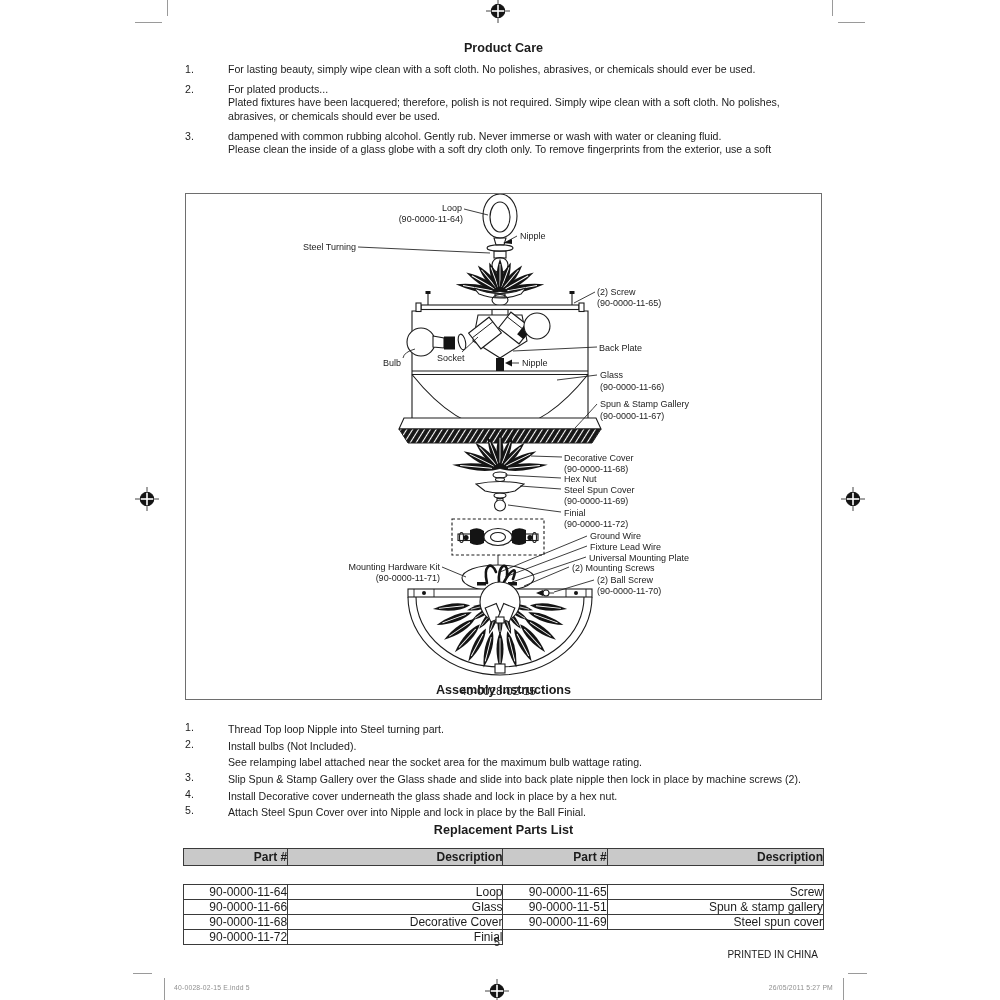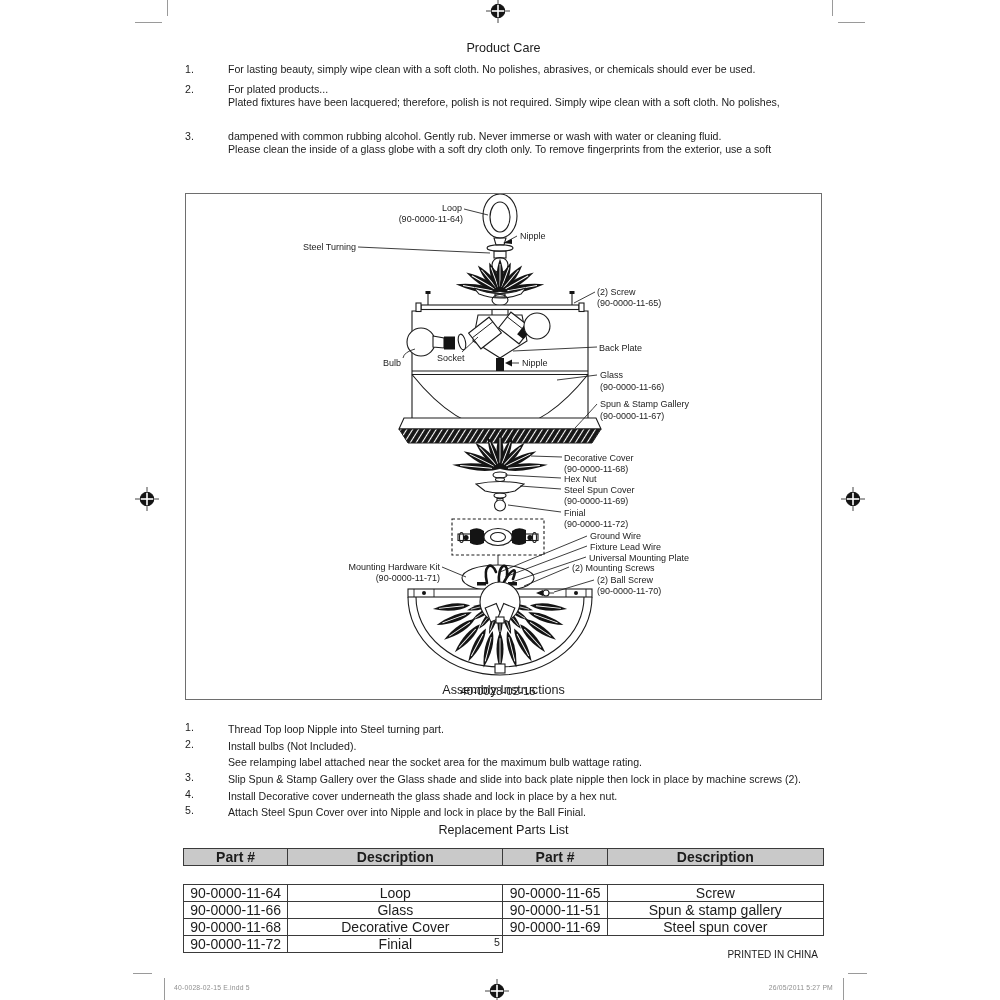--- a/index.html
+++ b/index.html
@@ -1,37 +1,37 @@
 <!DOCTYPE html>
 <html><head>
 <meta charset="utf-8">
 <style>
   html,body{margin:0;padding:0;}
   body{width:1000px;height:1000px;background:#fff;overflow:hidden;position:relative;
        font-family:"Liberation Sans","DejaVu Sans",sans-serif;color:#1c1c1c;}
   .abs{position:absolute;}
-  .heading{font-weight:normal;font-size:12.6px;text-align:center;width:637px;left:185px;}
+  .heading{font-weight:bold;font-size:12.6px;text-align:center;width:637px;left:185px;}
   .li{position:absolute;left:185px;width:650px;display:flex;font-size:10.6px;}
   .li .num{width:12px;flex:none;}
   .li .lines div{line-height:13.4px;padding-left:31px;}
   .asm .lines div{line-height:16.4px;}
   .asm{font-size:10.6px;}
   
   .diagram-box{left:185px;top:193px;width:637px;height:507px;border:1px solid #6e6e6e;box-sizing:border-box;}
   svg .ln{stroke:#1c1c1c;fill:none;stroke-width:1.1;}
   svg .thin{stroke:#1c1c1c;fill:none;stroke-width:0.9;}
   svg .wh{fill:#fff;stroke:#1c1c1c;stroke-width:1.1;}
   svg .pet{fill:#141414;}
   svg .ld{stroke:#1c1c1c;stroke-width:0.85;fill:none;}
   svg .wire{stroke:#141414;stroke-width:2.6;fill:none;stroke-linecap:round;}
   svg text{font-family:"Liberation Sans","DejaVu Sans",sans-serif;font-size:9px;fill:#1c1c1c;}
   svg text.cap{font-size:11.5px;}
   
   .pt{border-collapse:collapse;table-layout:fixed;width:641px;}
-  .pt th,.pt td{border:1px solid #3a3a3a;font-size:14px;text-align:center;padding:0;overflow:hidden;white-space:nowrap;}
+  .pt th,.pt td{border:1px solid #3a3a3a;font-size:12px;text-align:right;padding:0;overflow:hidden;white-space:nowrap;}
   .pt th{background:#c9c9c9;height:16px;font-weight:bold;}
   .pt td{height:12.6px;}
   .pt td.nb{border:none;background:transparent;}
   .footer-small{font-size:6.8px;color:#8f8f8f;letter-spacing:0.2px;}
   .cropmark{background:#9a9a9a;}
 </style>
 </head>
 <body>
 
 <div class="abs cropmark" style="left:167px;top:0;width:1px;height:16px;"></div>
@@ -82,20 +82,21 @@
   <span class="num">1.</span>
   <div class="lines">
       <div>For lasting beauty, simply wipe clean with a soft cloth. No polishes, abrasives, or chemicals should ever be used.</div>
     </div>
 </div>
 <div class="li" style="top:83px;">
   <span class="num">2.</span>
   <div class="lines">
     <div>For plated products...</div>
     <div>Plated fixtures have been lacquered; therefore, polish is not required. Simply wipe clean with a soft cloth. No polishes,</div>
+    <div>abrasives, or chemicals should ever be used.</div>
   </div>
 </div>
 <div class="li" style="top:130px;">
   <span class="num">3.</span>
   <div class="lines">
     <div>dampened with common rubbing alcohol. Gently rub. Never immerse or wash with water or cleaning fluid.</div>
     <div>Please clean the inside of a glass globe with a soft dry cloth only. To remove fingerprints from the exterior, use a soft</div>
   </div>
 </div>
 

